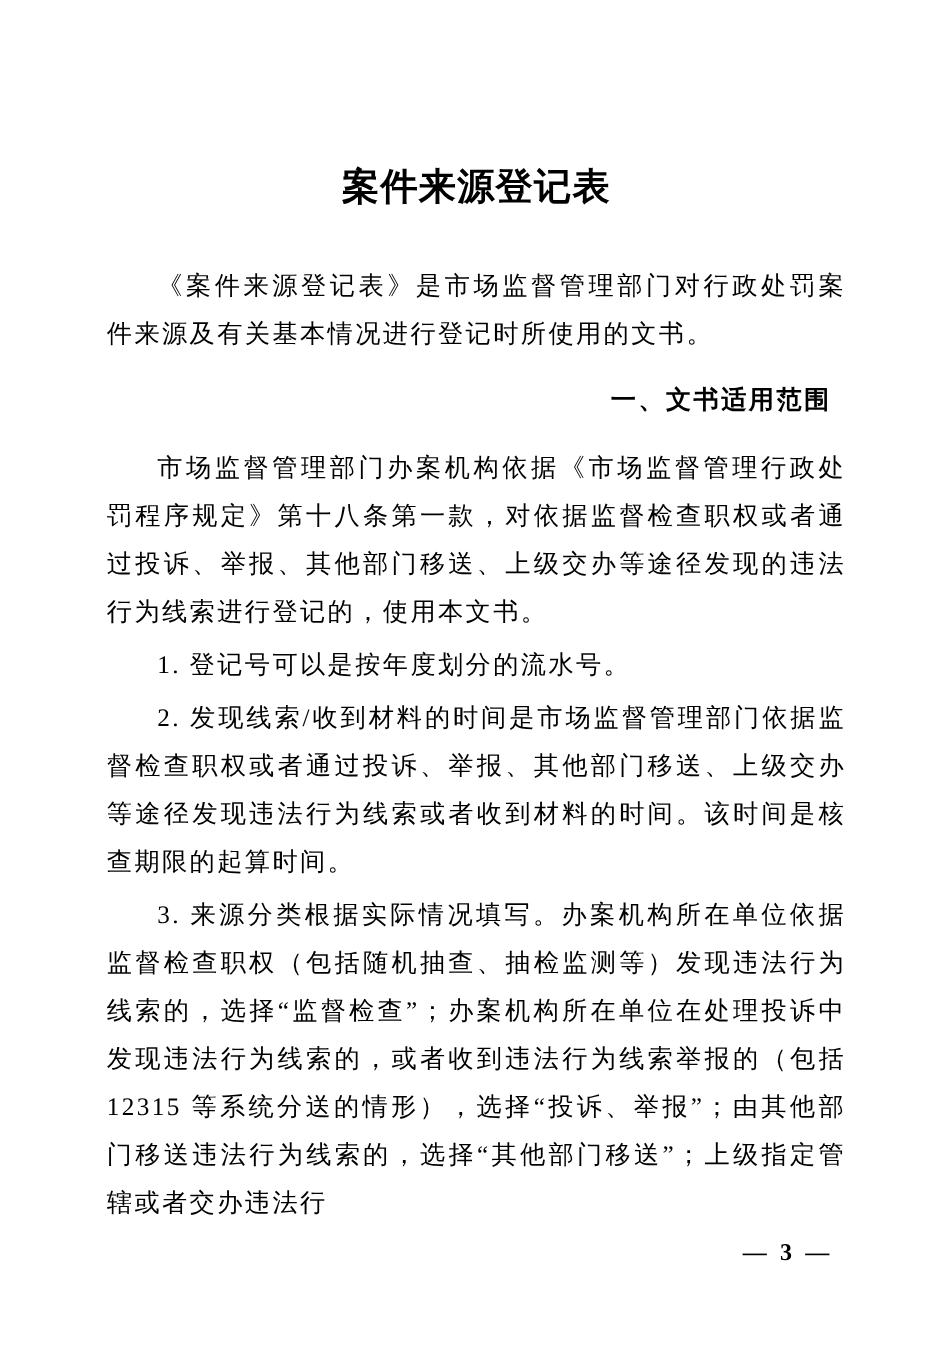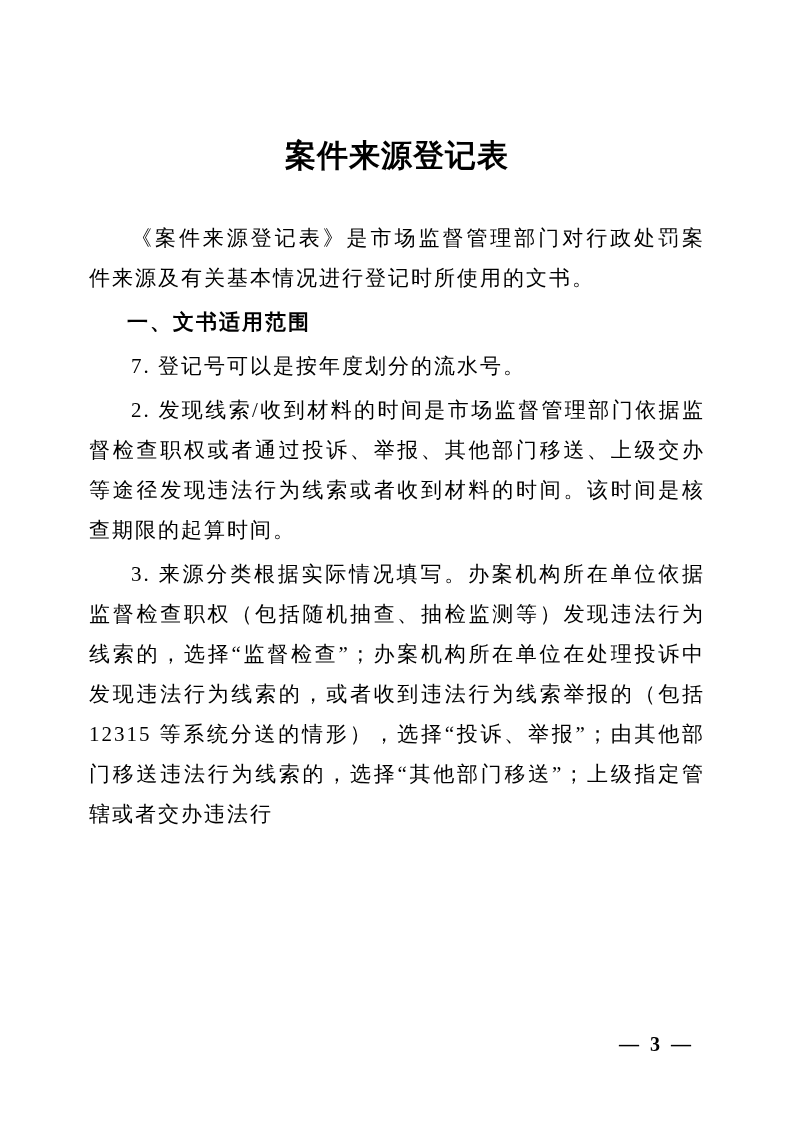--- a/index.html
+++ b/index.html
@@ -42,21 +42,22 @@
     text-indent: 2em;
     margin: 4px;
   }
   .heading {
     font-family: "Liberation Sans", "DejaVu Sans", sans-serif;
     font-size: 21px;
     font-weight: bold;
     line-height: 40px;
     letter-spacing: 2px;
     text-indent: 2em;
-    margin: 0;
+    margin: 16px;
+    text-align: right;
   }
   .page-number {
     position: absolute;
     top: 1033px;
     right: 99px;
     font-family: "Liberation Serif", "DejaVu Serif", serif;
     font-size: 20px;
     font-weight: bold;
     letter-spacing: 3px;
     white-space: nowrap;
@@ -66,23 +67,24 @@
 <body>
 
 <div class="page">
 
   <h1 class="doc-title">案件来源登记表</h1>
 
   <p class="para">《案件来源登记表》是市场监督管理部门对行政处罚案件来源及有关基本情况进行登记时所使用的文书。</p>
 
   <h2 class="heading">一、文书适用范围</h2>
 
+  <p class="para">市场监督管理部门办案机构依据《市场监督管理行政处罚程序规定》第十八条第一款，对依据监督检查职权或者通过投诉、举报、其他部门移送、上级交办等途径发现的违法行为线索进行登记的，使用本文书。</p>
 
 
-  <p class="para">7. 登记号可以是按年度划分的流水号。</p>
+  <p class="para">1. 登记号可以是按年度划分的流水号。</p>
 
   <p class="para">2. 发现线索/收到材料的时间是市场监督管理部门依据监督检查职权或者通过投诉、举报、其他部门移送、上级交办等途径发现违法行为线索或者收到材料的时间。该时间是核查期限的起算时间。</p>
 
   <p class="para">3. 来源分类根据实际情况填写。办案机构所在单位依据监督检查职权（包括随机抽查、抽检监测等）发现违法行为线索的，选择“监督检查”；办案机构所在单位在处理投诉中发现违法行为线索的，或者收到违法行为线索举报的（包括 12315 等系统分送的情形），选择“投诉、举报”；由其他部门移送违法行为线索的，选择“其他部门移送”；上级指定管辖或者交办违法行</p>
 
   <div class="page-number">— 3 —</div>
 
 </div>
 
 </body></html>

